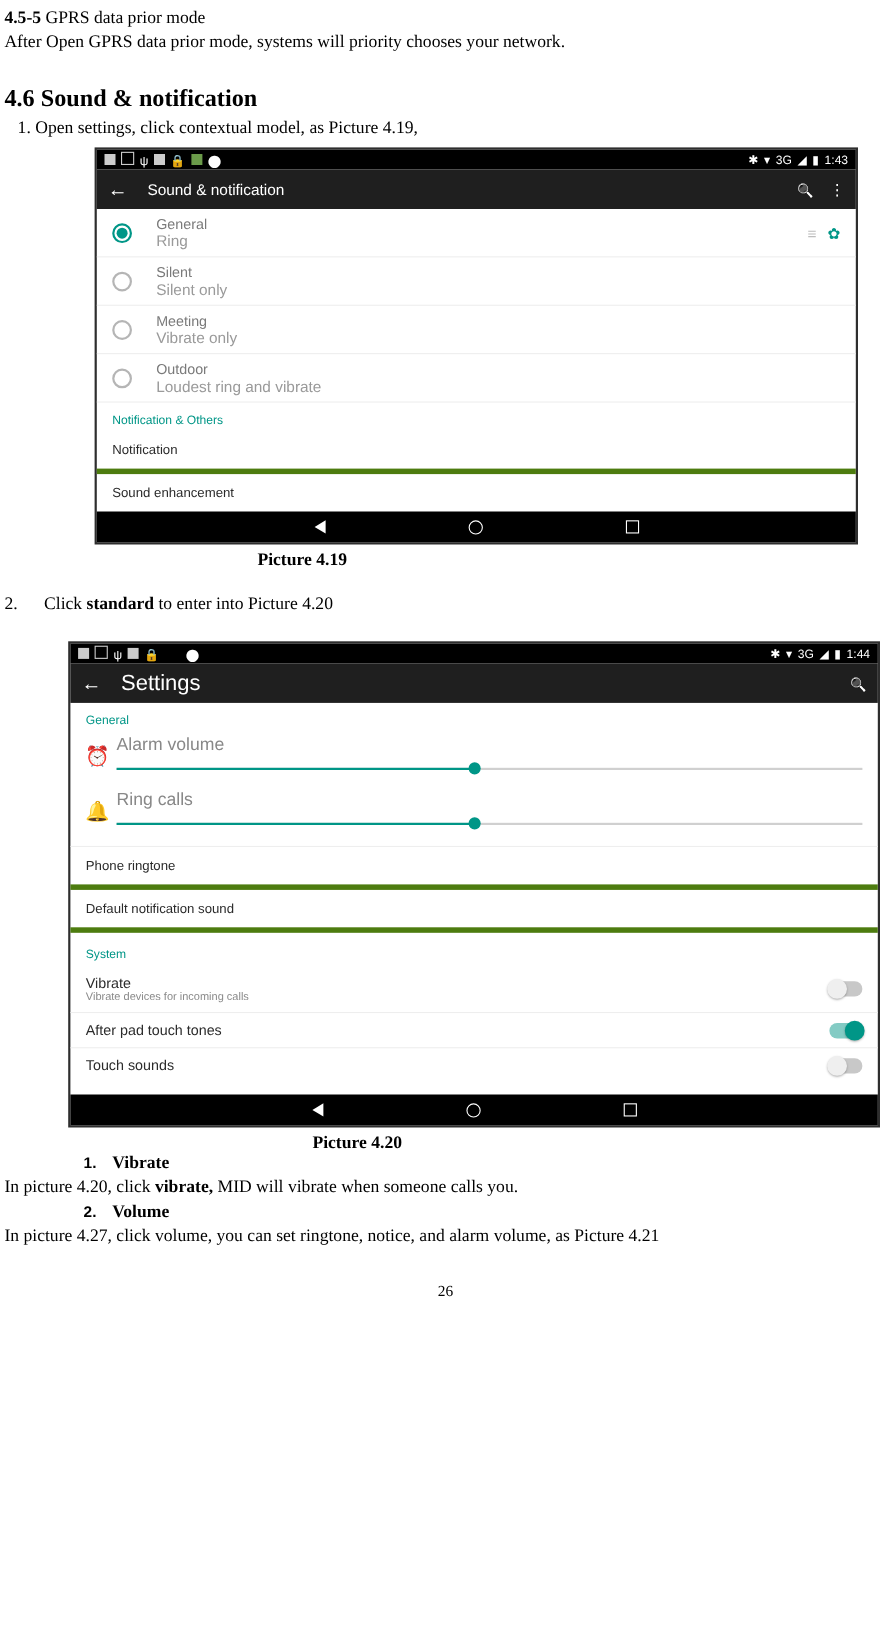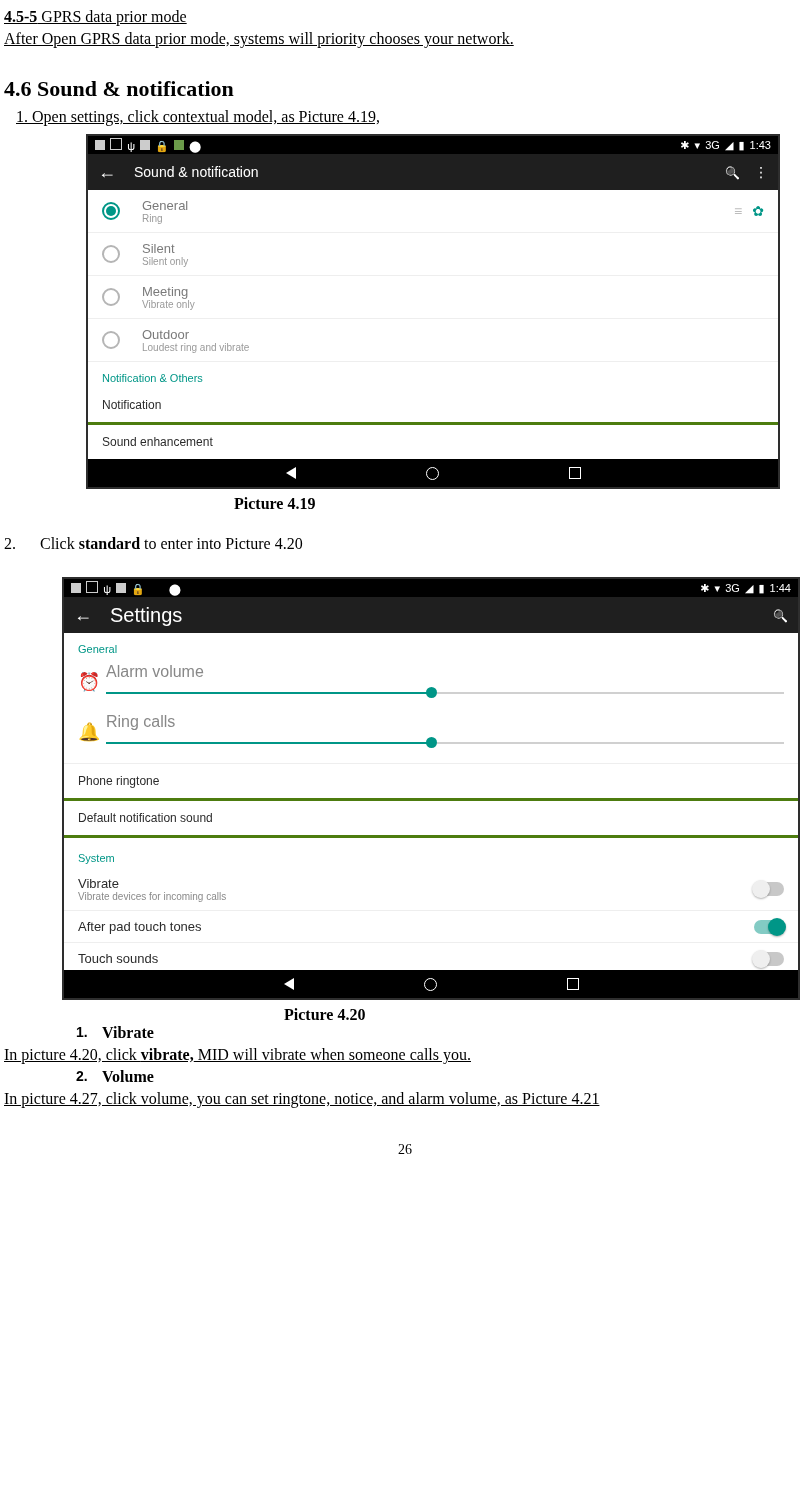--- a/index.html
+++ b/index.html
@@ -12,21 +12,21 @@
   }
   .page {
     padding: 4px 4px 20px 4px;
   }
   .bold { font-weight: bold; }
   h2.section {
     font-size: 22px;
     margin: 28px 0 6px 0;
     font-weight: bold;
   }
-  p { margin: 4px 0; text-decoration: underline; }
+  p { margin: 4px 0; }
   .indent1 { margin-left: 12px; }
   .caption { font-weight: bold; margin: 6px 0 0 230px;}
   .caption2 { font-weight: bold; margin: 6px 0 0 280px;}
   .pagenum { text-align: center; font-size: 14px; margin-top: 34px;}
 
   
   .shot {
     border: 2px solid #2e2e2e;
     margin: 8px 0 0 82px;
     width: 690px;
@@ -84,29 +84,29 @@
   .radio {
     width: 14px; height: 14px; border: 2px solid #b5b5b5; border-radius: 50%;
     margin-right: 22px; flex-shrink:0; position:relative;
   }
   .radio.checked { border-color: #009687;}
   .radio.checked::after {
     content:""; position:absolute; top:2px;left:2px;width:10px;height:10px;background:#009687;border-radius:50%;
   }
   .row-text { display:flex; flex-direction:column;}
   .row-text .primary { font-size: 13px; color: #7a7a7a;}
-  .row-text .secondary { font-size: 10px; color: #9a9a9a;}
+  .row-text .secondary { font-size: 14px; color: #9a9a9a;}
   .row-right { margin-left:auto; display:flex; align-items:center; gap:10px;}
   .eq-icon { color:#bdbdbd; font-size:14px;}
   .gear-icon { color:#009687; font-size:14px;}
   .simple-row {
     padding: 10px 14px;
     font-size: 12px;
     color: #2b2b2b;
-    border-bottom: 3px solid #4d7c0f;
+    border-bottom: 5px solid #4d7c0f;
   }
   .navbar {
     background: #000;
     height: 28px;
     display: flex;
     justify-content: center;
     align-items: center;
     gap: 130px;
     color: #fff;
     font-size: 13px;
@@ -317,21 +317,21 @@
       <div class="txt">
         <span class="p1">Vibrate</span>
         <span class="p2">Vibrate devices for incoming calls</span>
       </div>
       <div class="toggle off"></div>
     </div>
     <div class="row-flex">
       <span class="p1">After pad touch tones</span>
       <div class="toggle on"></div>
     </div>
-    <div class="row-flex" style="border-bottom:none; padding-bottom:4px;gap:40px;">
+    <div class="row-flex" style="border-bottom:none; padding-bottom:19px;gap:40px;">
       <span class="p1">Touch sounds</span>
       <div class="toggle off"></div>
     </div>
 
     <div class="navbar">
       <div class="nav-tri"></div>
       <div class="nav-circ"></div>
       <div class="nav-sq"></div>
     </div>
   </div>

